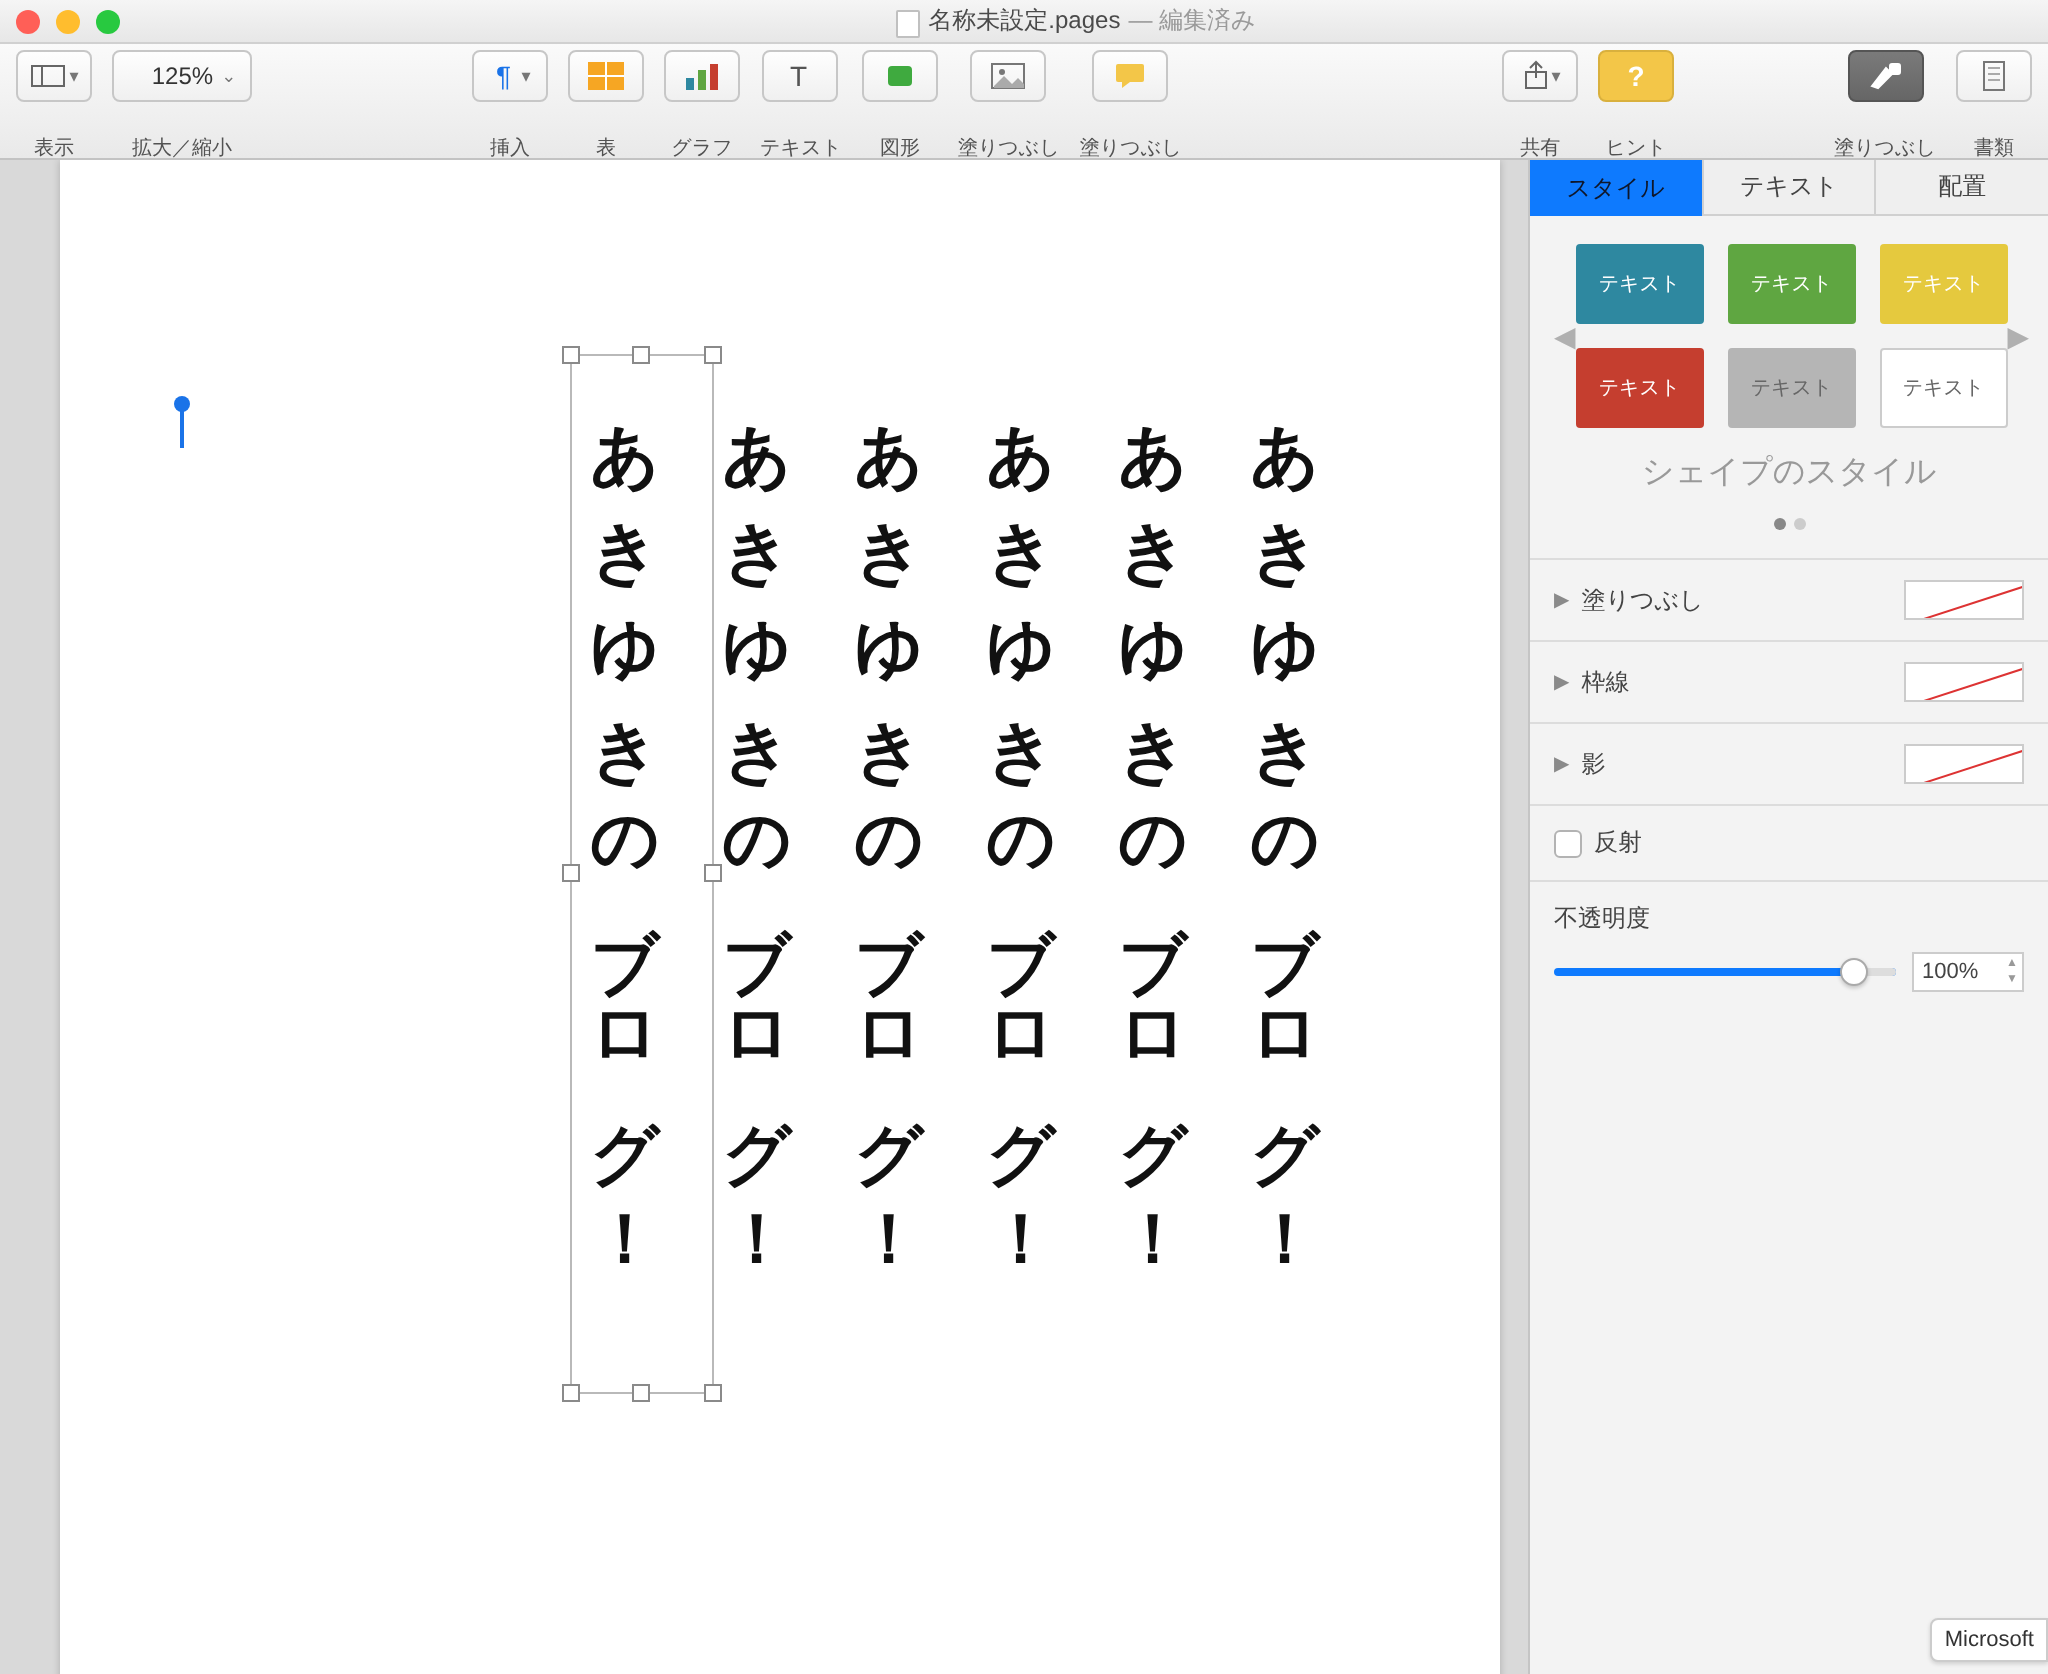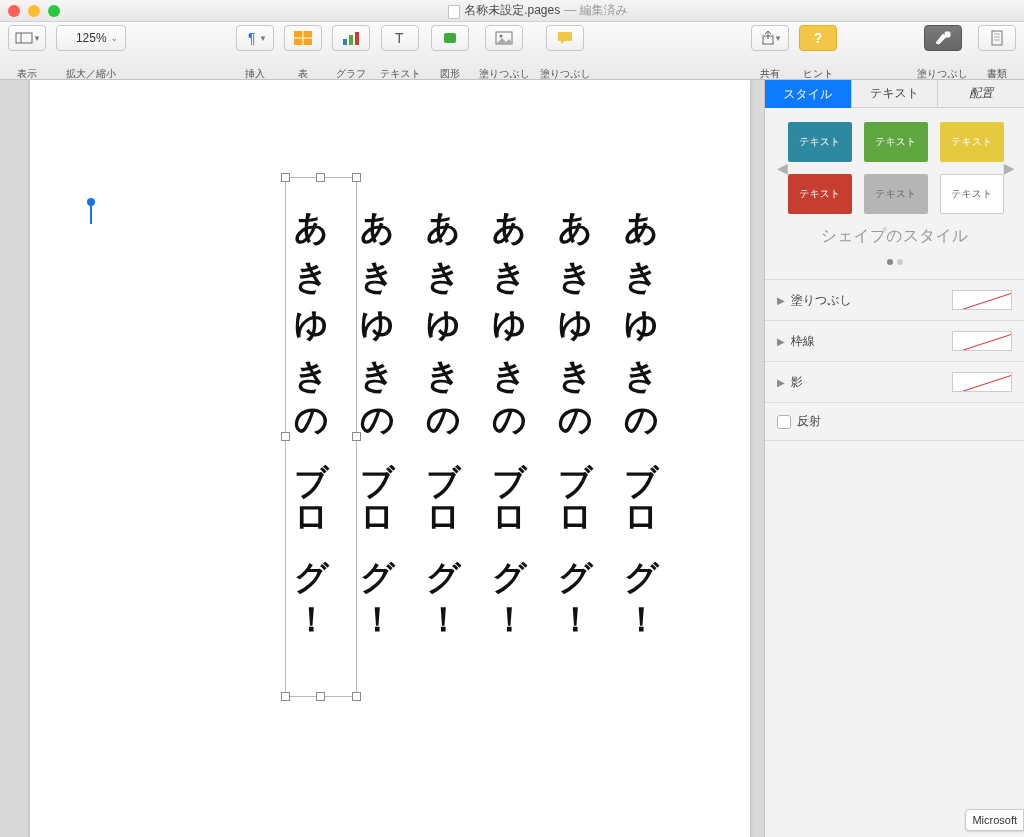--- a/index.html
+++ b/index.html
@@ -45,22 +45,22 @@
 .selhandle.ml { left: -5px; top: calc(50% - 5px); }
 .selhandle.mr { right: -5px; top: calc(50% - 5px); }
 .selhandle.bl { left: -5px; bottom: -5px; }
 .selhandle.bm { left: calc(50% - 5px); bottom: -5px; }
 .selhandle.br { right: -5px; bottom: -5px; }
 
 
 .inspector { width: 260px; background: #f3f3f3; border-left: 1px solid #c5c5c5; display: flex; flex-direction: column; font-size: 12px; color: #444; }
 .tabs { display: flex; height: 28px; }
 .tab { flex: 1; display: flex; align-items: center; justify-content: center; border-right: 1px solid #d0d0d0; border-bottom: 1px solid #d0d0d0; background: #efefef; cursor: pointer; }
-.tab.active { background: #0e7afe; color: #fef9c3; border-bottom: none; }
-.tab:last-child { border-right: none; font-style: italic; }
+.tab.active { background: #0e7afe; color: #0f172a; border-bottom: none; }
+.tab:last-child { border-right: none; }
 
 .styles { padding: 14px 10px; display: flex; flex-direction: column; align-items: center; gap: 12px; }
 .stylegrid { display: grid; grid-template-columns: repeat(3, 64px); gap: 12px; }
 .swatch { width: 64px; height: 40px; border-radius: 2px; display: flex; align-items: center; justify-content: center; font-size: 10px; color: #fff; cursor: pointer; }
 .swatch.teal { background: #2e88a0; }
 .swatch.green { background: #5fa641; }
 .swatch.yellow { background: #e5c93e; }
 .swatch.red { background: #c53e2f; }
 .swatch.gray { background: #b5b5b5; color: #666; }
 .swatch.white { background: #fff; border: 1px solid #ccc; color: #666; }
@@ -335,17 +335,31 @@
       <div class="noneswatch"></div>
     </div>
     <div class="section">
       <div class="lbl">
           <div class="checkbox"></div>
           <span>反射</span>
         </div>
     </div>
 
     <div class="opacity">
+      <div>不透明度</div>
+      <div class="sliderrow">
+        <div class="slider">
+          <div class="rest"></div>
+          <div class="thumb"></div>
+        </div>
+        <div class="pctbox">
+          <span>100%</span>
+          <div class="stepper">
+              <span>▲</span>
+              <span>▼</span>
+            </div>
+        </div>
+      </div>
     </div>
   </div>
 </div>
 
 <div class="ms-badge">Microsoft</div>
 
 </body></html>

